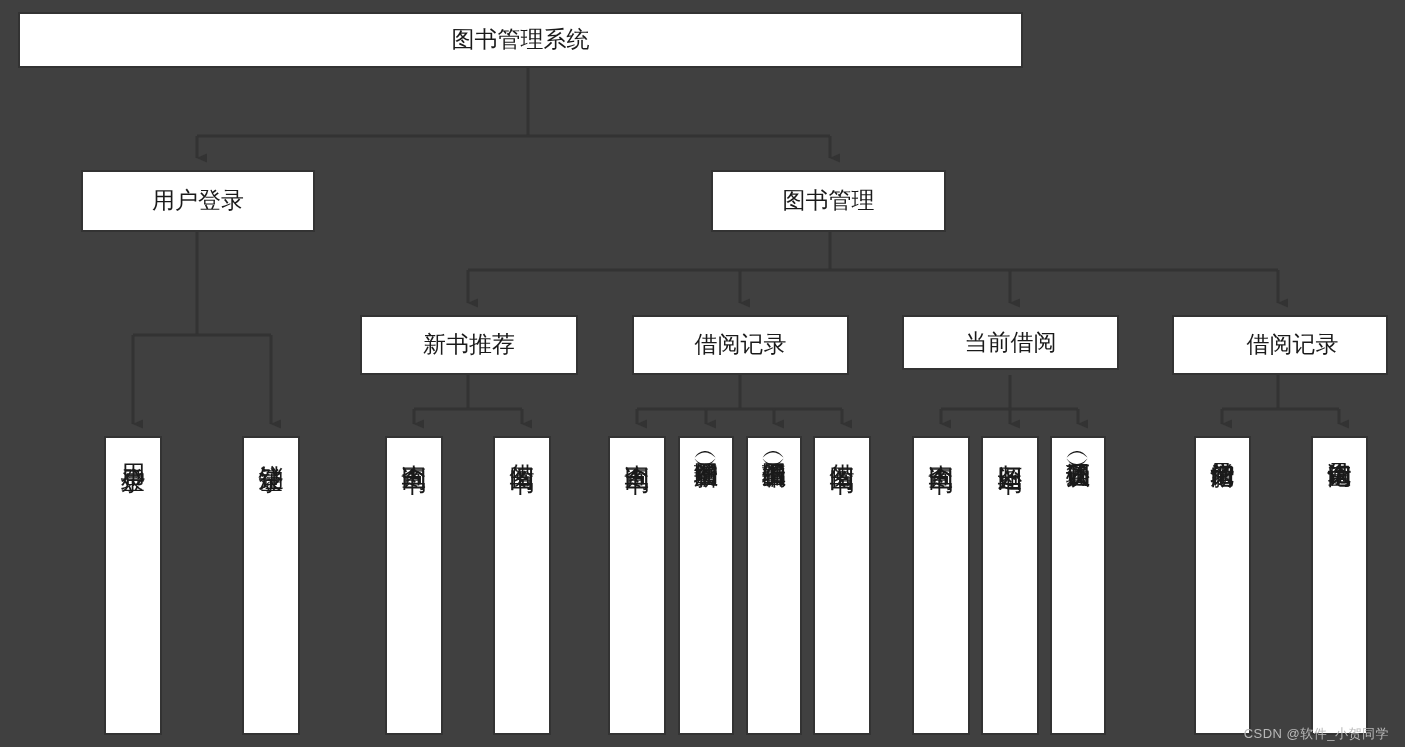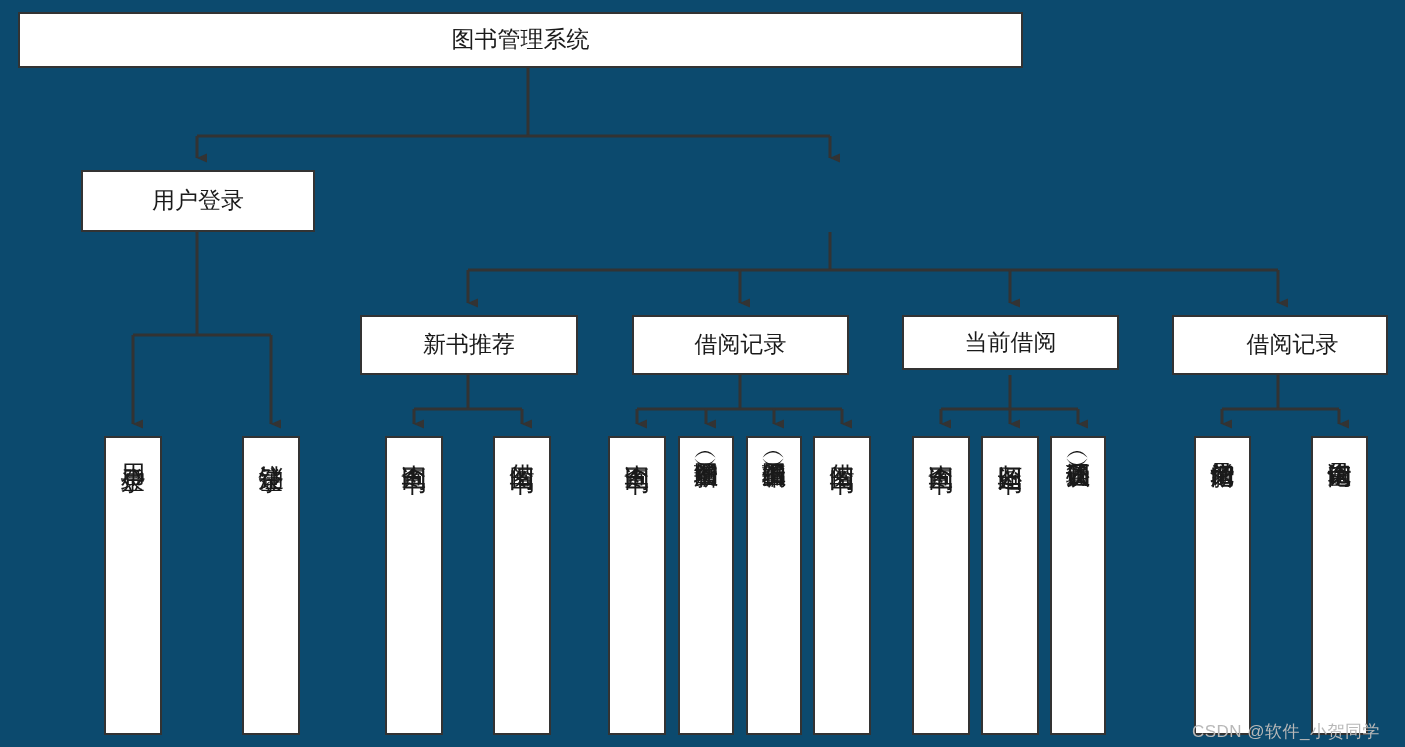--- a/index.html
+++ b/index.html
@@ -7,21 +7,21 @@
     padding: 0;
     background: #ffffff;
   }
   body {
     font-family: "Liberation Sans", "DejaVu Sans", sans-serif;
   }
   #canvas {
     position: relative;
     width: 1405px;
     height: 747px;
-    background: #0c4a6e;
+    background: #404040;
     overflow: hidden;
   }
   #wires {
     position: absolute;
     left: 0;
     top: 0;
     width: 1405px;
     height: 747px;
   }
   .node {
@@ -54,23 +54,23 @@
     font-size: 25px;
     letter-spacing: 2px;
     line-height: 1;
   }
   .v-node.v-long .node-label {
     font-size: 24px;
     letter-spacing: 0px;
   }
   .watermark {
     position: absolute;
-    right: 25px;
+    right: 16px;
     bottom: 4px;
-    font-size: 17px;
+    font-size: 13px;
     color: #b8b8b8;
     letter-spacing: 0.5px;
     white-space: nowrap;
     pointer-events: none;
   }
 </style>
 </head>
 <body>
 
 <div id="canvas">
@@ -126,20 +126,23 @@
     </g>
   </svg>
 
   <div class="node h-node" style="left:18px; top:12px; width:1005px; height:56px;">
     <span class="node-label">图书管理系统</span>
   </div>
 
   <div class="node h-node" style="left:81px; top:170px; width:234px; height:62px;">
     <span class="node-label">用户登录</span>
   </div>
+  <div class="node h-node" style="left:711px; top:170px; width:235px; height:62px;">
+    <span class="node-label">图书管理</span>
+  </div>
 
   <div class="node h-node" style="left:360px; top:315px; width:218px; height:60px;">
     <span class="node-label">新书推荐</span>
   </div>
   <div class="node h-node" style="left:632px; top:315px; width:217px; height:60px;">
     <span class="node-label">借阅记录</span>
   </div>
   <div class="node h-node" style="left:902px; top:315px; width:217px; height:55px;">
     <span class="node-label">当前借阅</span>
   </div>

